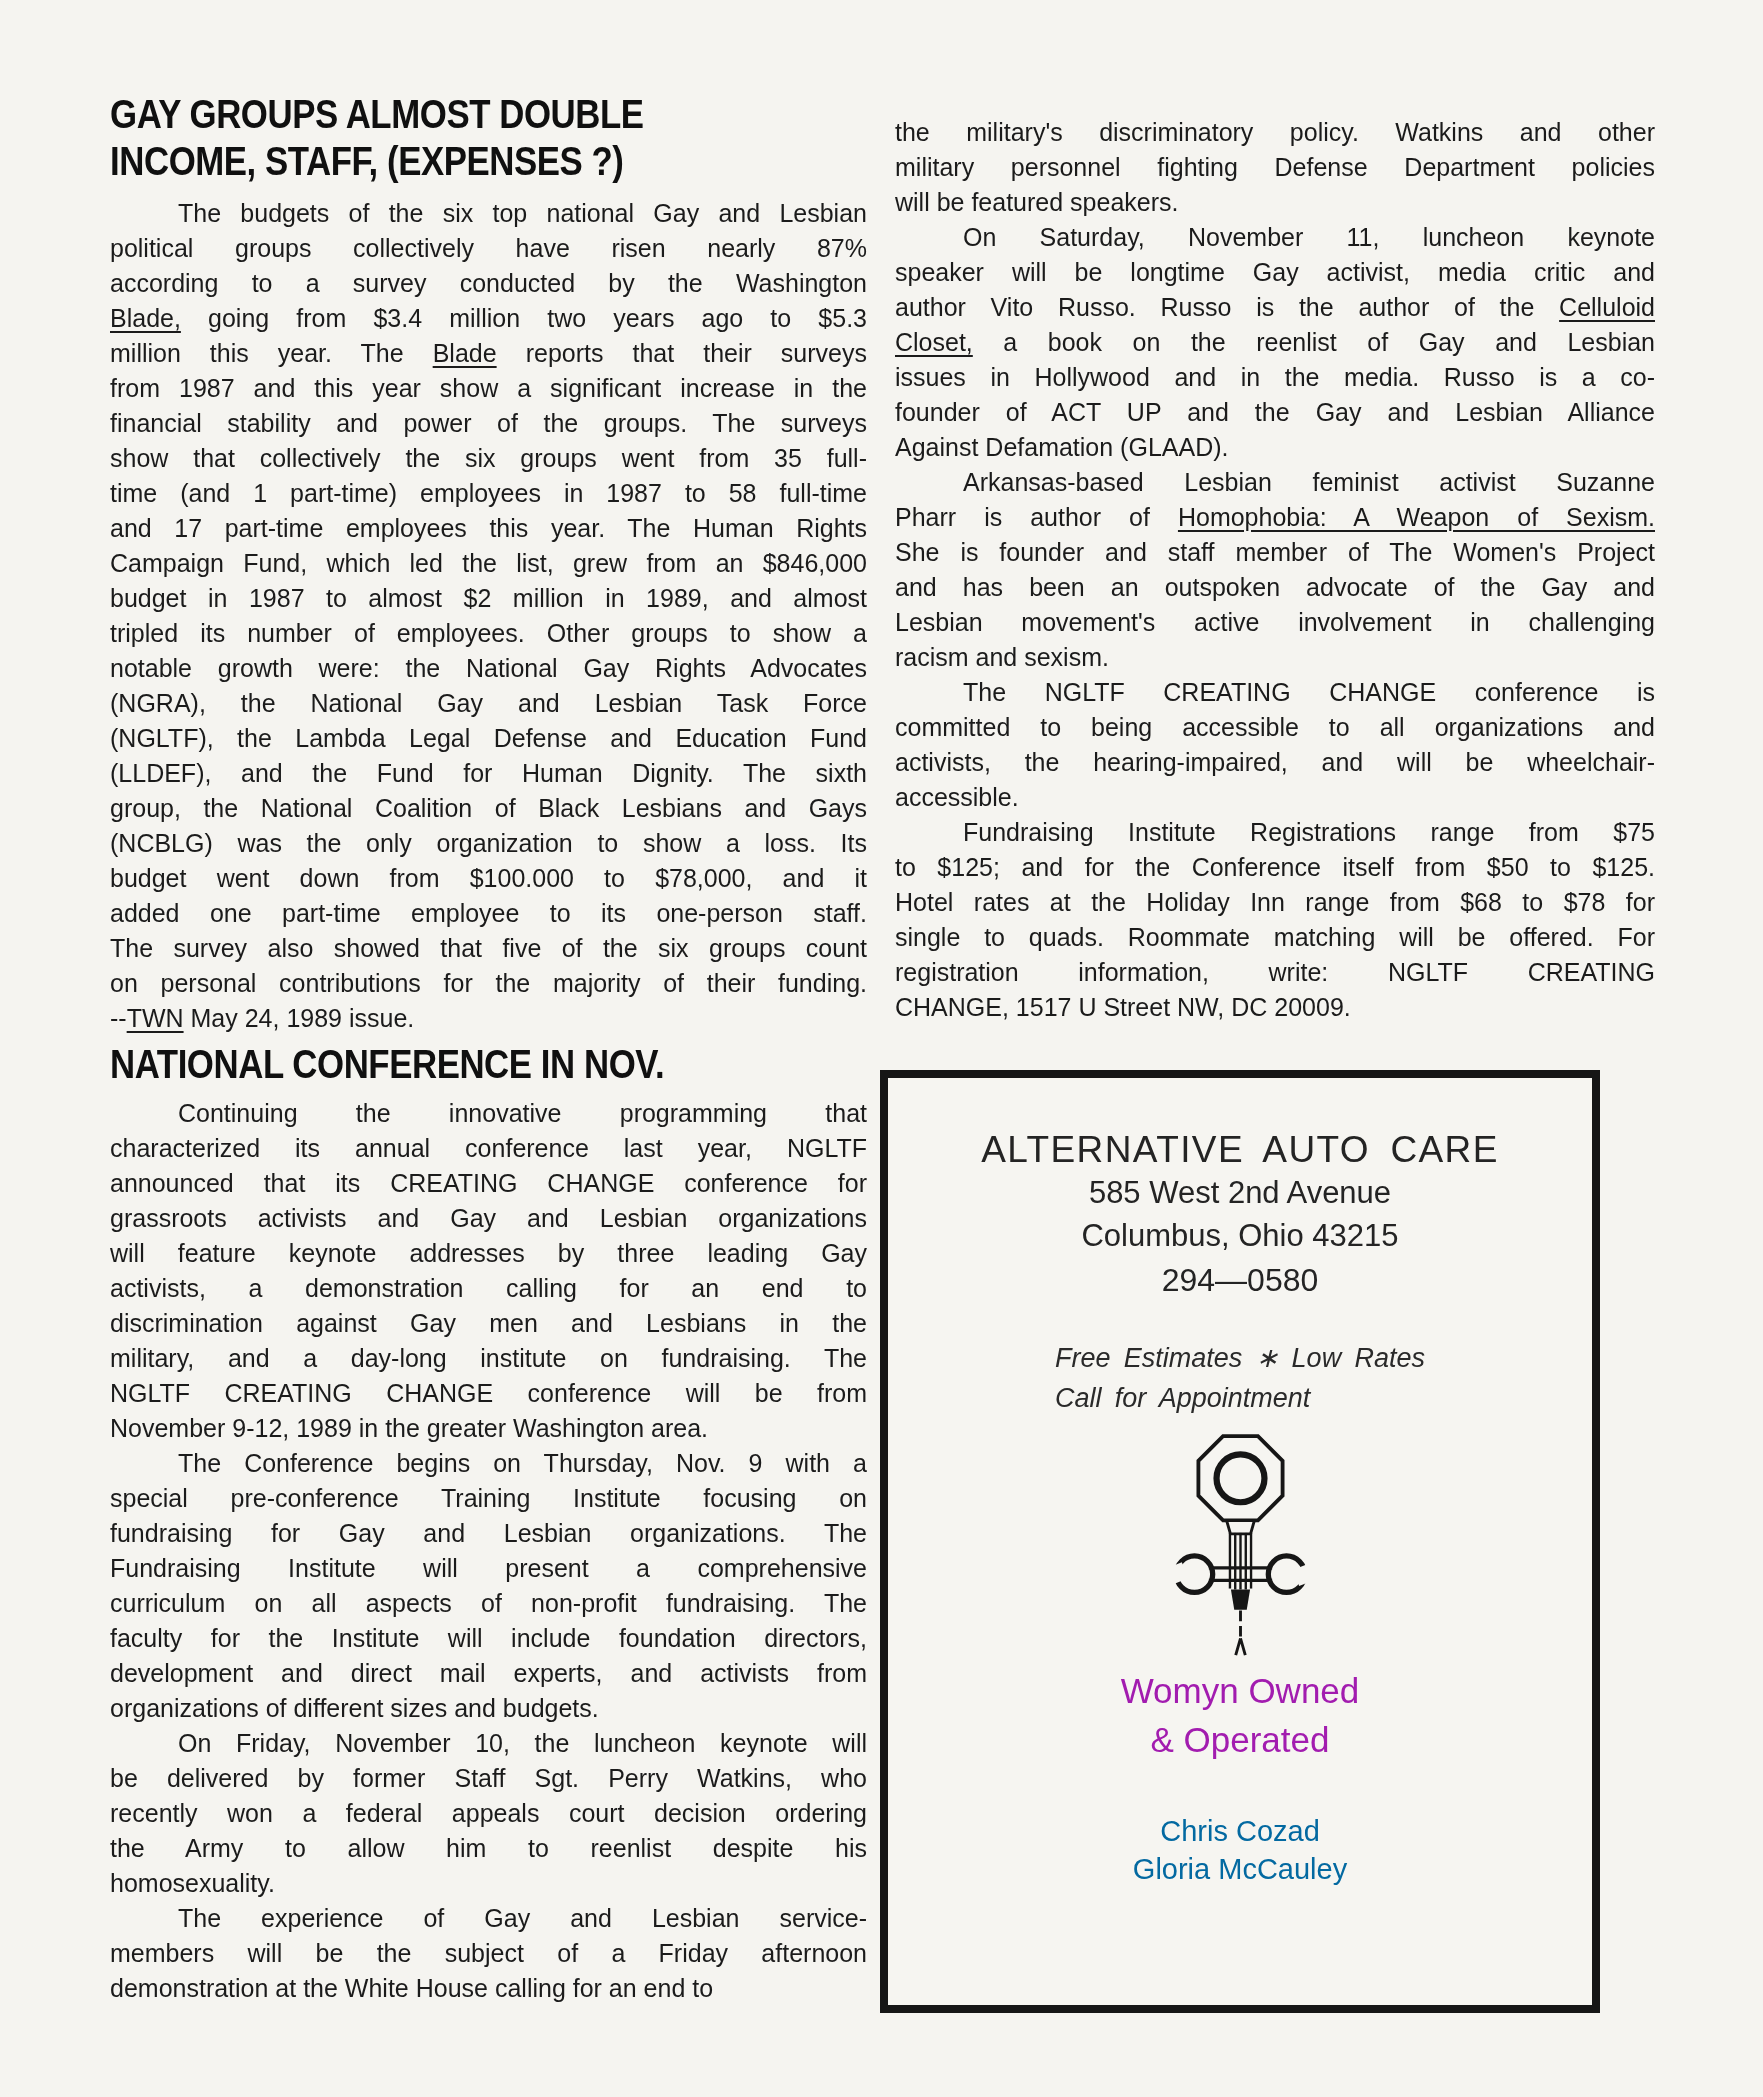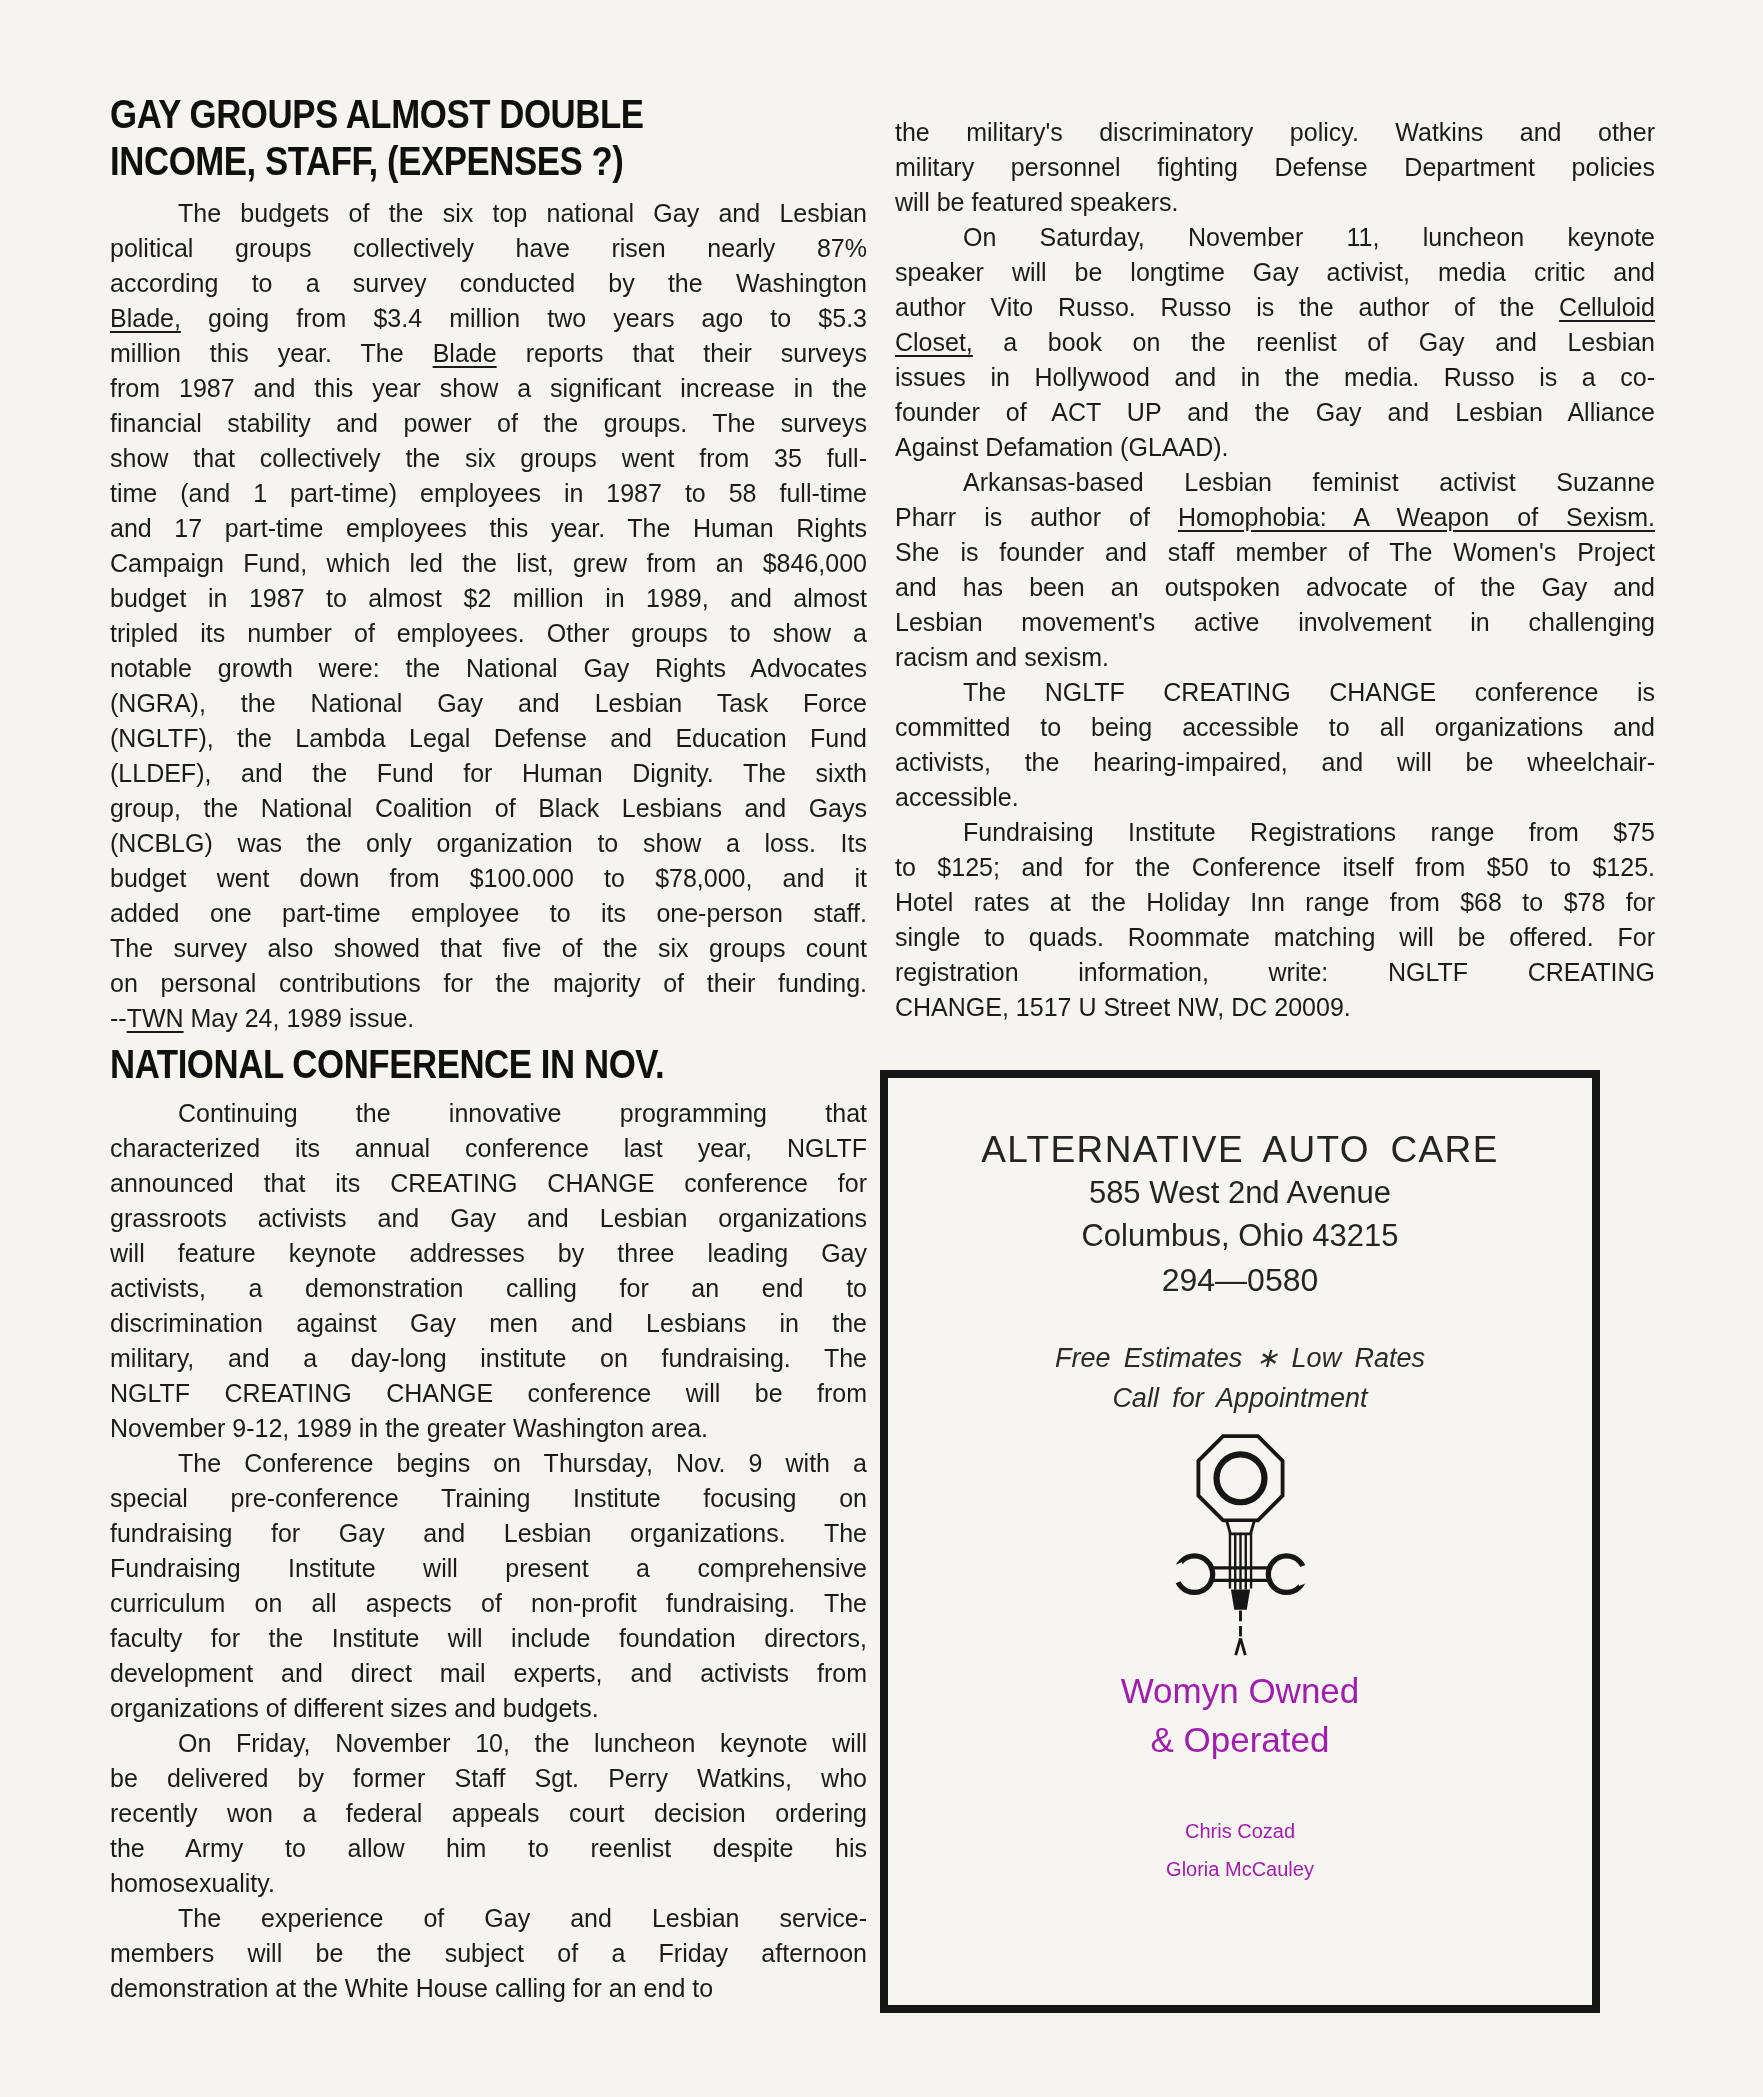--- a/index.html
+++ b/index.html
@@ -24,24 +24,24 @@
   #lc-story2{margin-top:7.7px;}
   
   #ad-box{
     position:absolute;left:880px;top:1070px;width:720px;height:943px;
     border:8.2px solid #161616;box-sizing:border-box;background:#f6f5f1;
     display:flex;flex-direction:column;align-items:center;
   }
   .ad-title{font-size:37px;letter-spacing:1.4px;word-spacing:8.7px;margin-top:51px;color:#242424;white-space:nowrap;}
   .ad-addr{font-size:31px;line-height:43px;text-align:center;color:#242424;}
   .ad-phone{font-size:32px;line-height:47px;text-align:center;color:#242424;}
-  .ad-tag{font-style:italic;font-size:27px;line-height:40px;margin-top:34px;text-align:center;word-spacing:5.8px;color:#2a2a2a;}
+  .ad-tag{font-style:italic;font-size:27px;line-height:40px;margin-top:34px;text-align:left;word-spacing:5.8px;color:#2a2a2a;}
   .ad-icon-wrap{margin-top:11.5px;height:226px;}
   .ad-womyn{font-size:35px;line-height:49px;margin-top:10.6px;text-align:center;color:#a21caf;}
-  .ad-names{font-size:20px;line-height:38px;margin-top:48px;text-align:center;color:#a21caf;}
+  .ad-names{font-size:29px;line-height:38px;margin-top:48px;text-align:center;color:#0369a1;}
 </style>
 </head>
 <body>
 
 <div class="col" id="left-col">
   <div class="headline">
     <span class="squeeze">GAY GROUPS ALMOST DOUBLE</span><br>
     <span class="squeeze">INCOME, STAFF, (EXPENSES ?)</span>
   </div>
   <div id="lc-story1">

